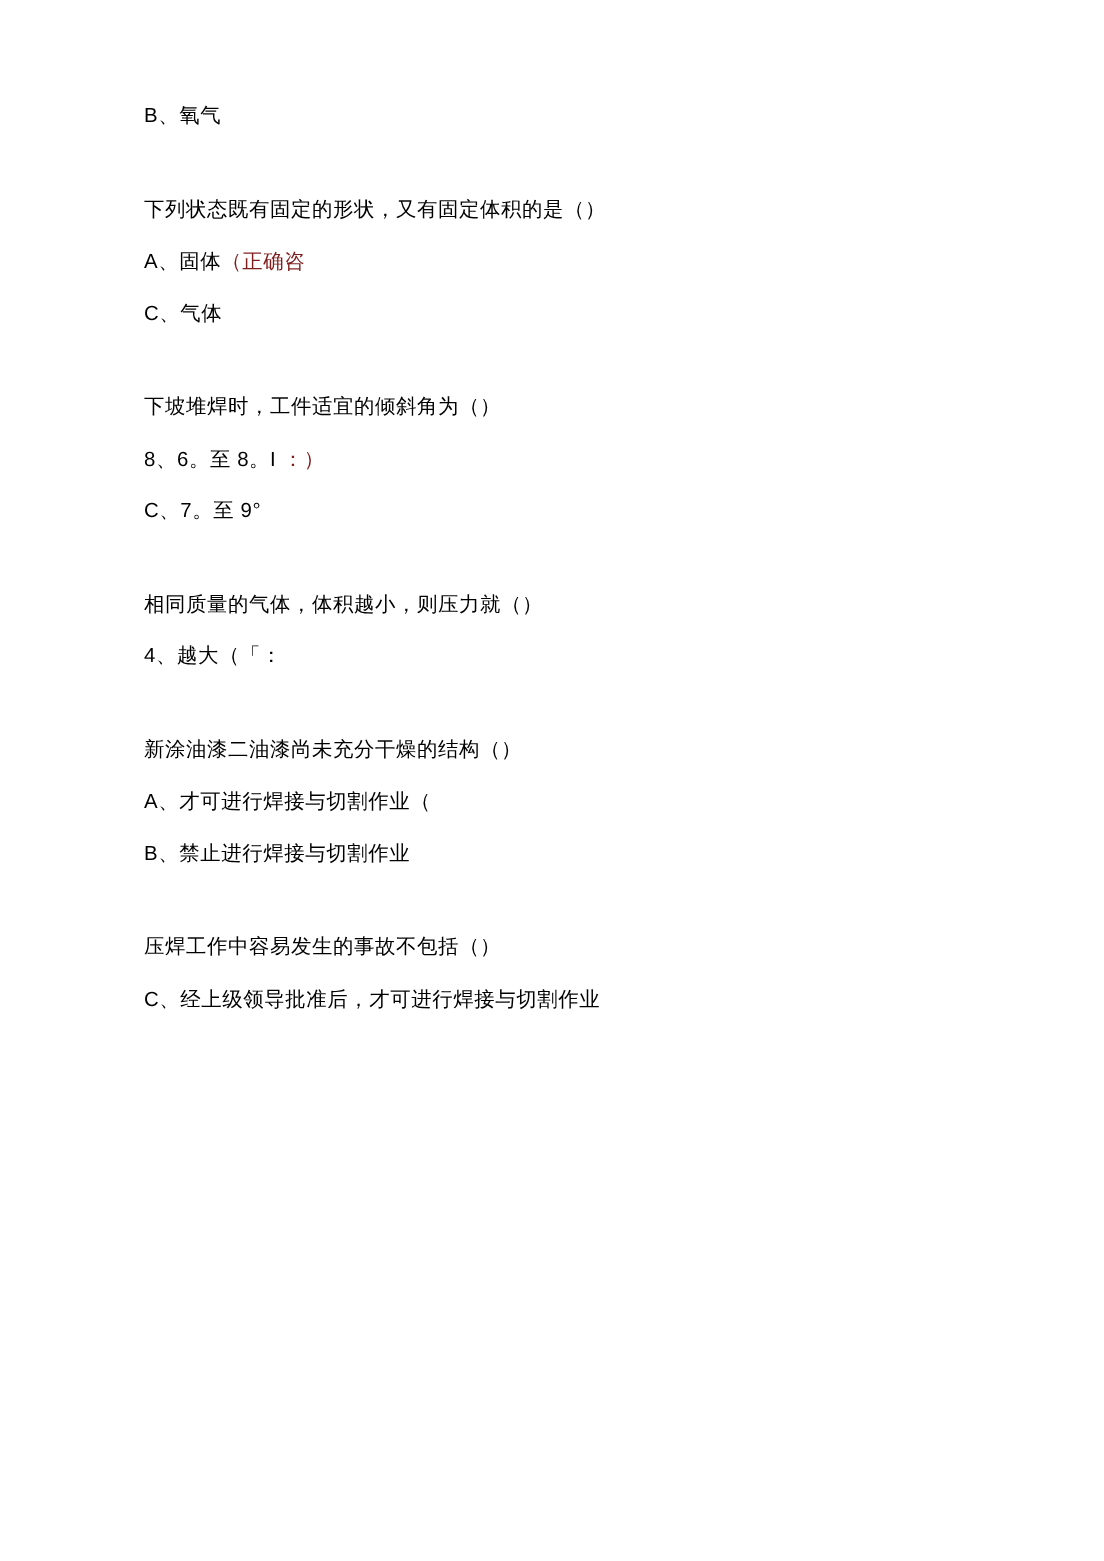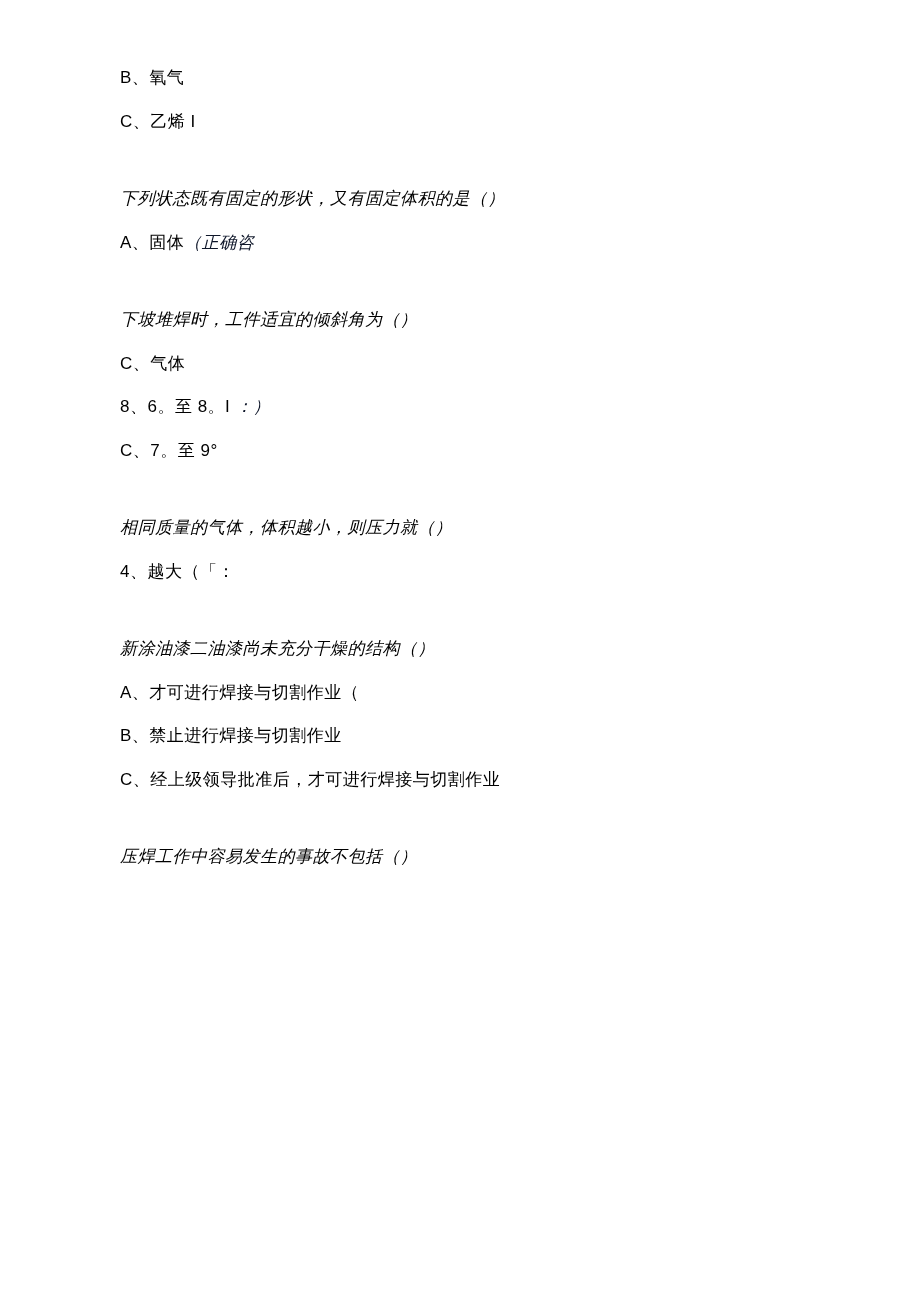--- a/index.html
+++ b/index.html
@@ -3,63 +3,60 @@
   <meta charset="utf-8">
   <style>
     body {
       margin: 0;
       padding: 0;
       background: #ffffff;
       font-family: "Microsoft YaHei", "SimSun", Arial, sans-serif;
       width: 920px;
     }
     .page {
-      padding: 65px 120px 100px 120px;
+      padding: 84px 120px 100px 120px;
       box-sizing: border-box;
     }
     .line {
       font-size: 17px;
       color: #000000;
       line-height: 1.5;
       margin-bottom: 18px;
       letter-spacing: 0.5px;
     }
     .question {
       margin-top: 52px;
-      font-style: italic;
     }
     .hint {
-      color: #0f172a;
+      color: #7f1d1d;
       font-size: 17px;
-      font-style: italic;
     }
   </style>
 </head>
 <body>
 
 <div class="page">
 
   <div class="line">B、氧气</div>
-  <div class="line">C、乙烯 I</div>
 
   <div class="line question">下列状态既有固定的形状，又有固定体积的是（）</div>
   <div class="line">
     <span>A、固体</span><span class="hint">（正确咨</span>
   </div>
+  <div class="line">C、气体</div>
+
   <div class="line question">下坡堆焊时，工件适宜的倾斜角为（）</div>
-
-  <div class="line">C、气体</div>
   <div class="line">
     <span>8、6。至 8。I</span><span class="hint">   ：）</span>
   </div>
   <div class="line">C、7。至 9°</div>
 
   <div class="line question">相同质量的气体，体积越小，则压力就（）</div>
   <div class="line">4、越大（「：</div>
 
   <div class="line question">新涂油漆二油漆尚未充分干燥的结构（）</div>
   <div class="line">A、才可进行焊接与切割作业（</div>
   <div class="line">B、禁止进行焊接与切割作业</div>
+  <div class="line question">压焊工作中容易发生的事故不包括（）</div>
+
   <div class="line">C、经上级领导批准后，才可进行焊接与切割作业</div>
-
-  <div class="line question">压焊工作中容易发生的事故不包括（）</div>
 
 </div>
 
 </body></html>

